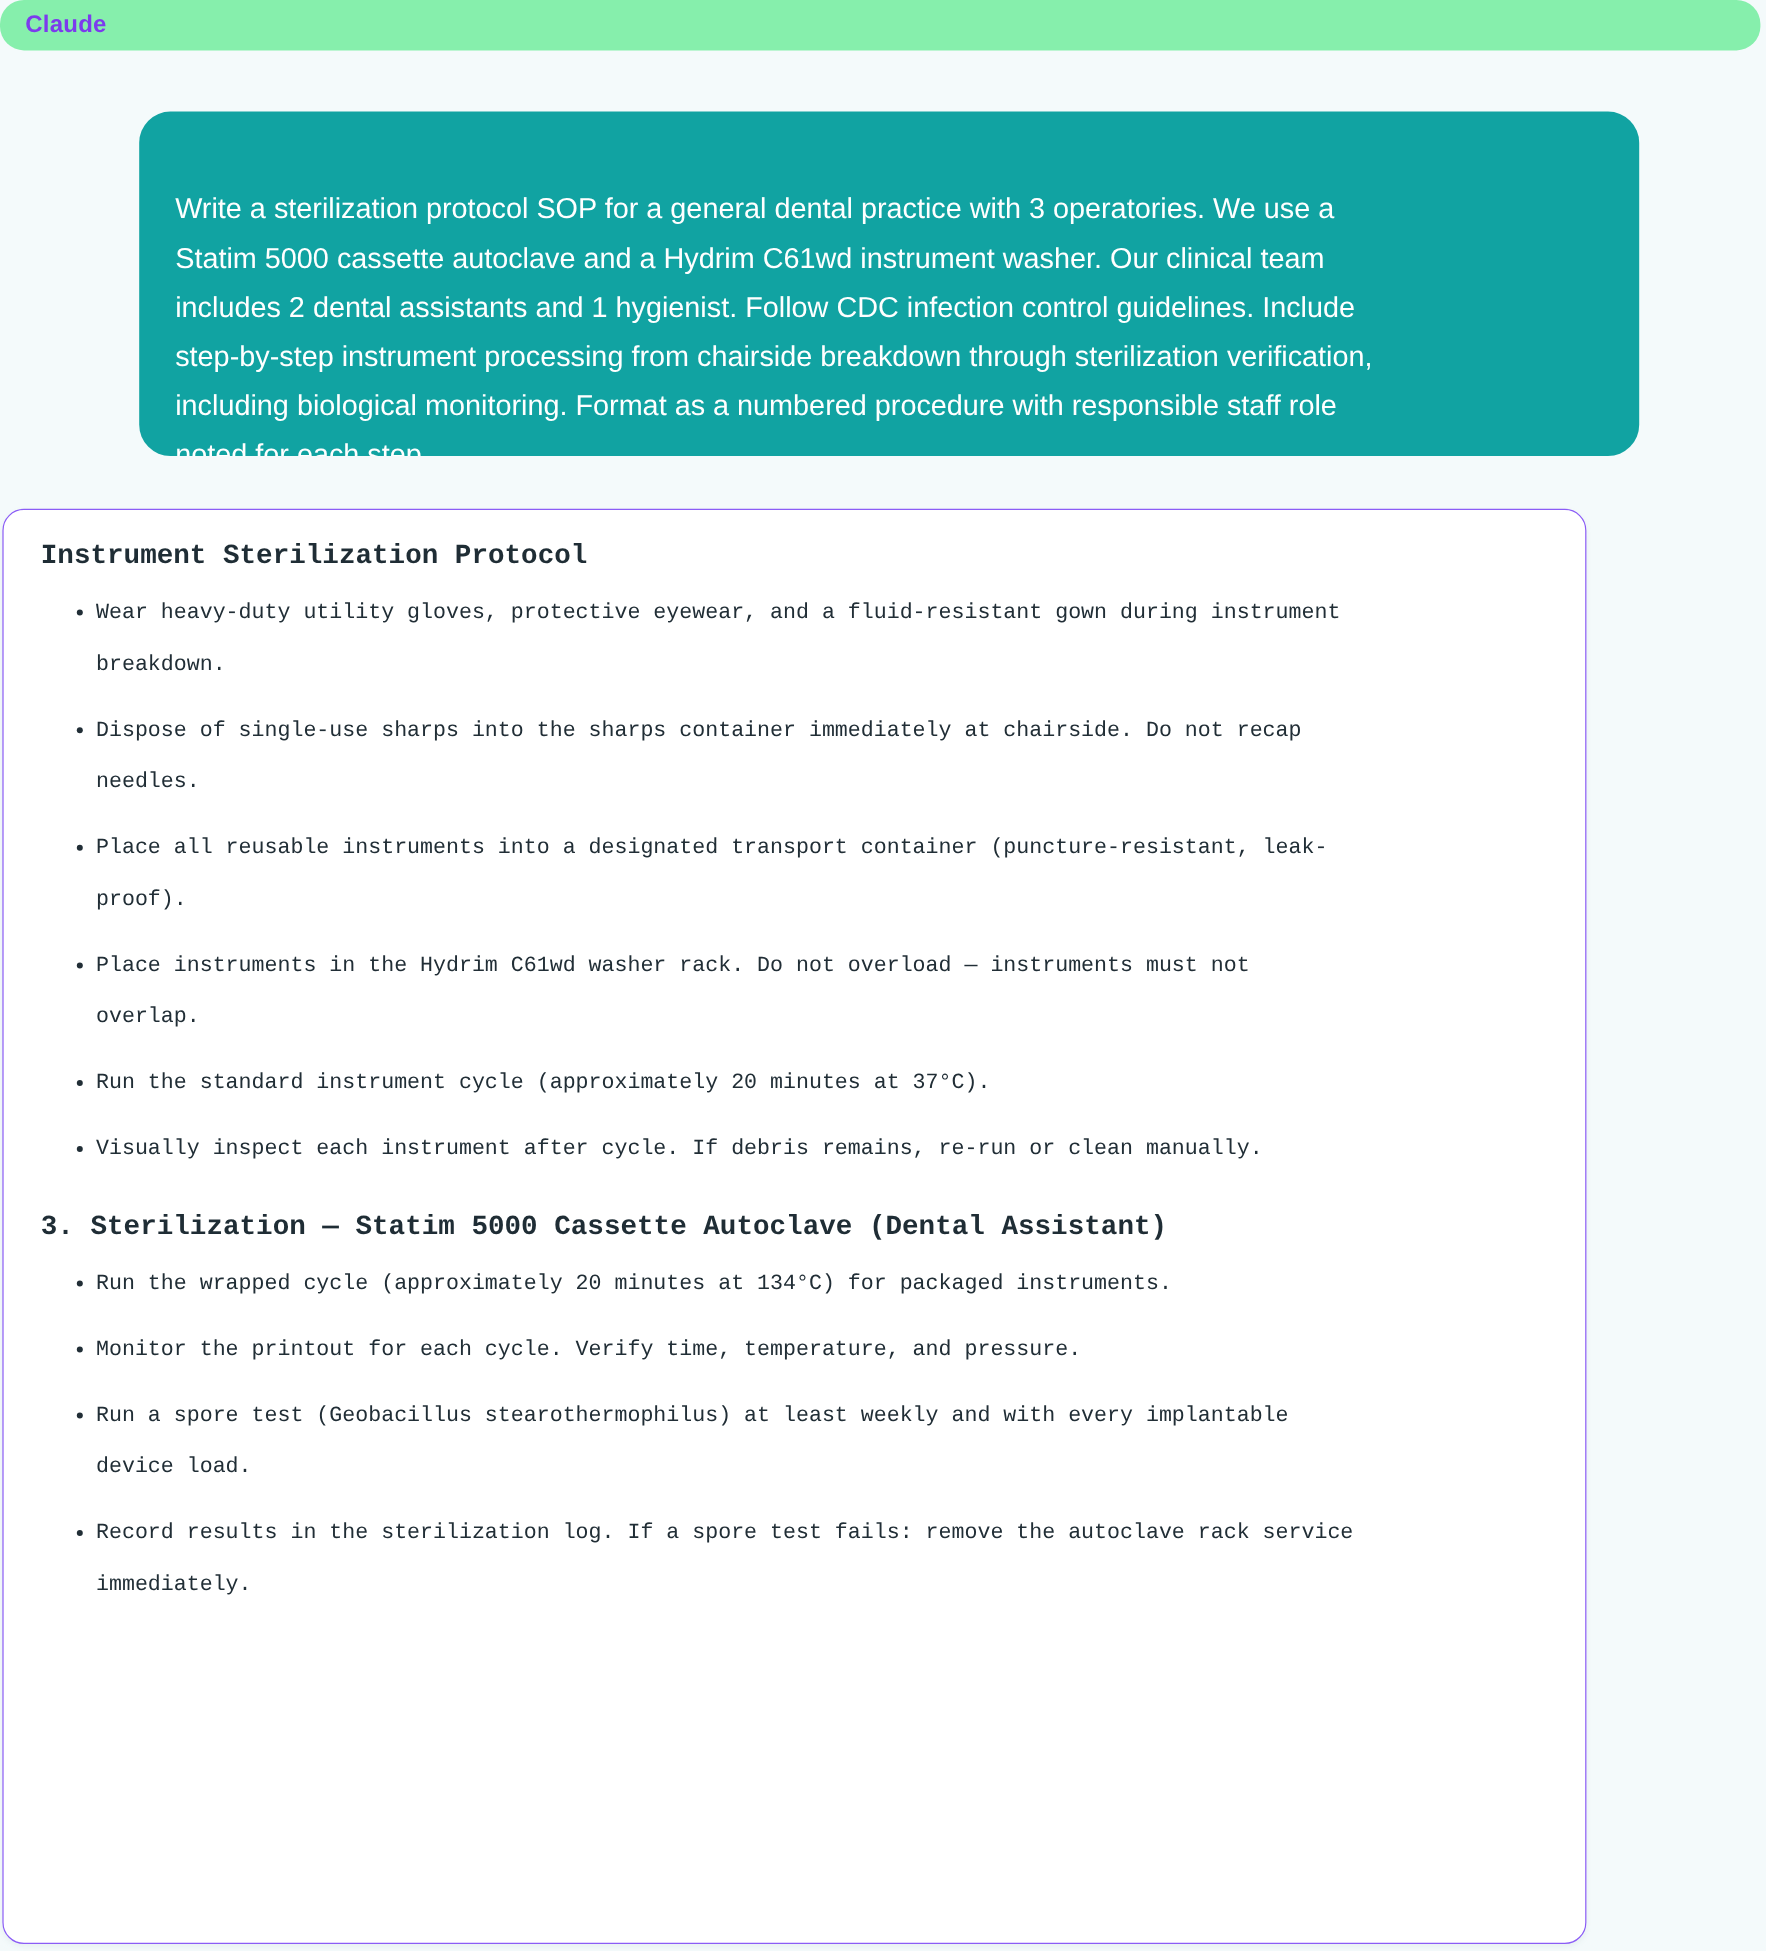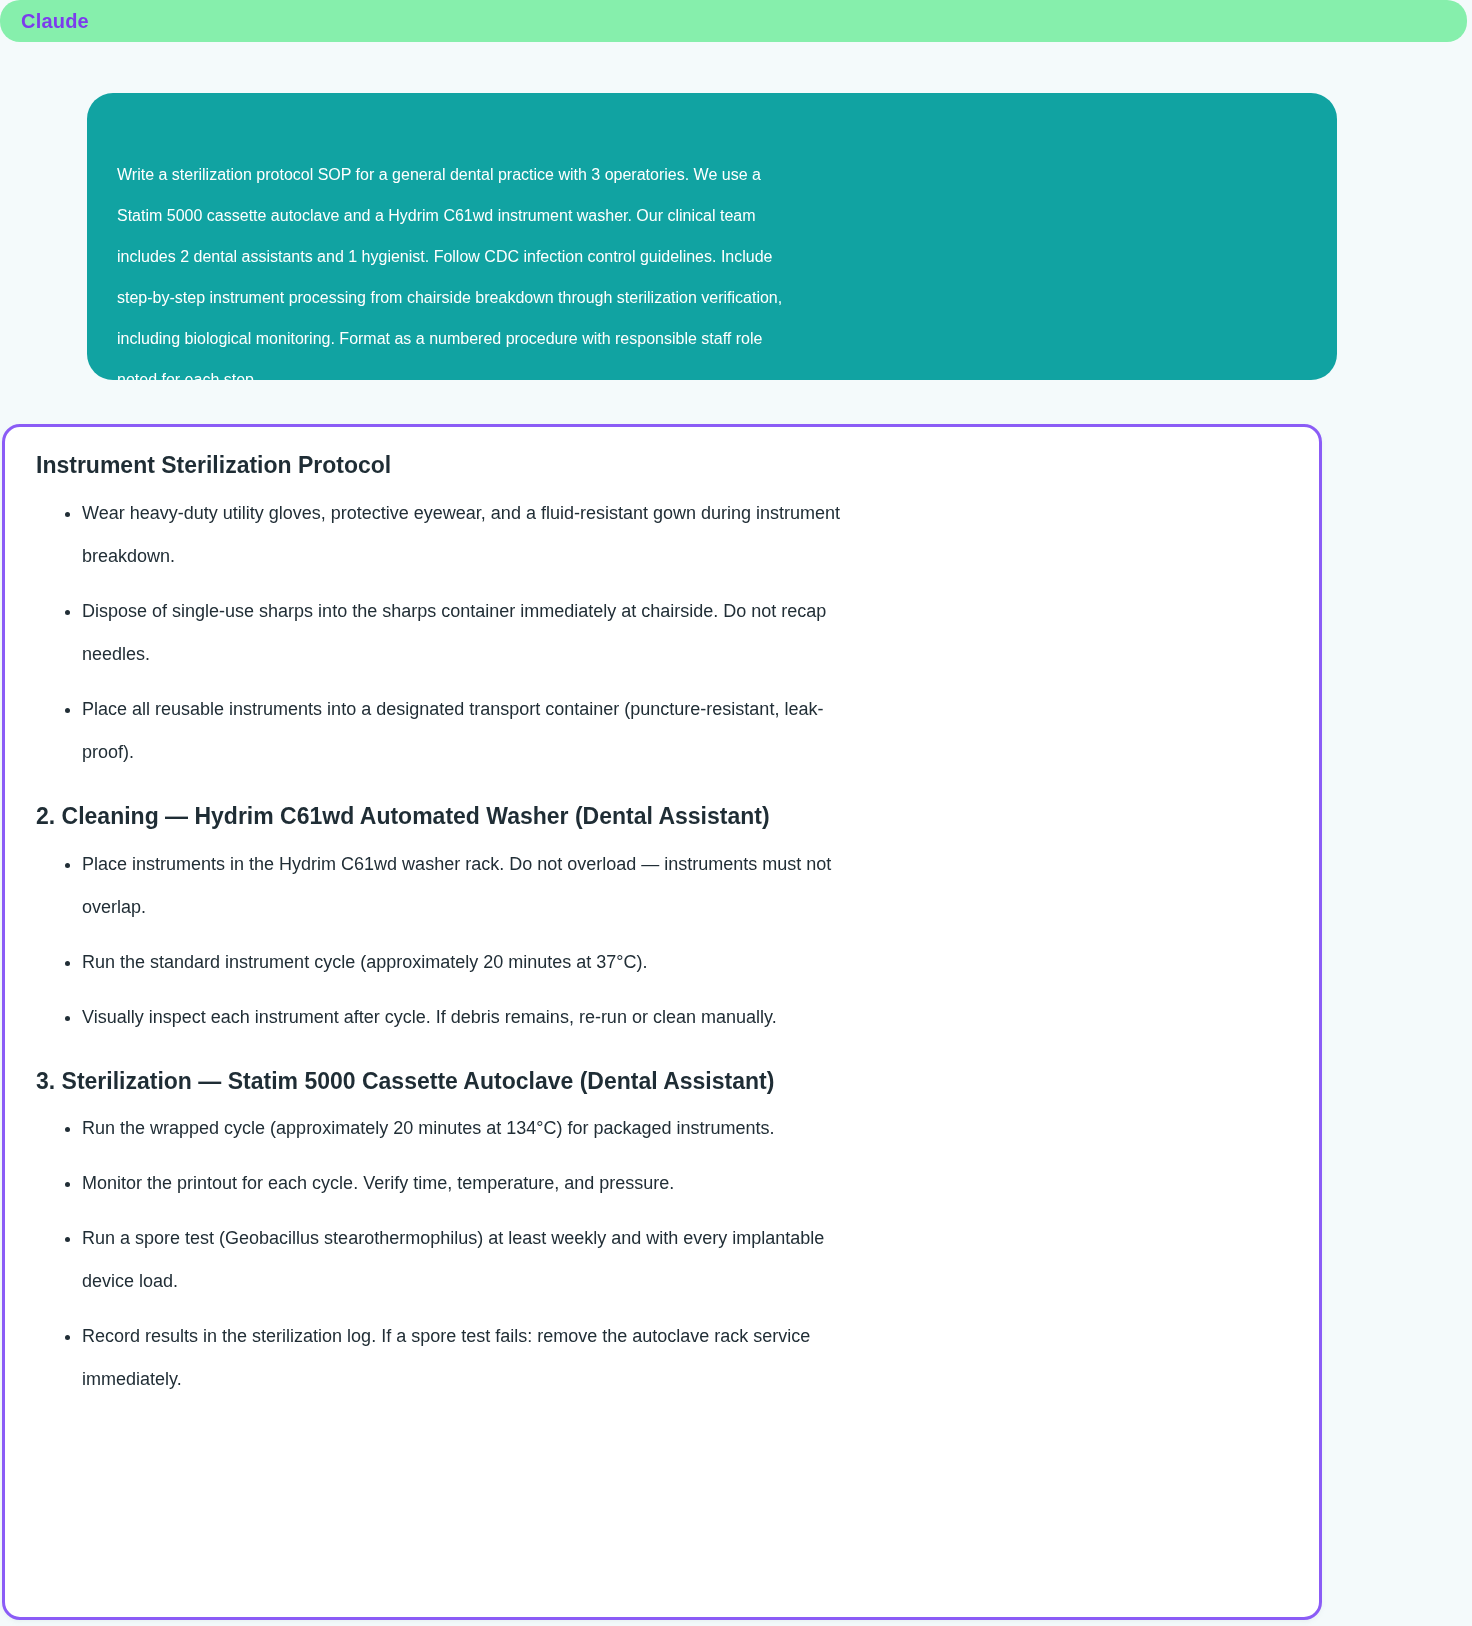--- a/index.html
+++ b/index.html
@@ -25,44 +25,45 @@
   }
   .app-header .brand {
     color: #7c3bed;
     font-size: 20px;
     font-weight: bold;
     letter-spacing: 0.2px;
   }
 
   
   .user-bubble {
-    margin: 51px 4px 0 87px;
+    margin: 51px 4px 0 116px;
     width: 1250px;
     height: 287px;
     background: #11a3a2;
     border-radius: 26px;
     padding: 20px 30px;
     color: #ffffff;
-    font-size: 16px;
+    font-size: 24px;
     line-height: 41px;
     white-space: pre-line;
     overflow: hidden;
   }
 
   
   .response-card {
     margin: 44px 0 0 2px;
     width: 1320px;
     height: 1196px;
     background: #ffffff;
-    border: 3px solid #8b5cf6;
+    border: 1px solid #8b5cf6;
     border-radius: 18px;
     box-shadow: 0 2px 4px rgba(140, 170, 170, 0.10);
     padding: 24px 40px 0 31px;
     overflow: hidden;
+    font-family: Liberation Mono, monospace;
   }
   .response-card h3 {
     font-size: 23px;
     line-height: 1.25;
     font-weight: bold;
     color: #1f2d35;
     margin: 28px 0 8px 0;
   }
   .response-card h3.doc-title { margin-top: 0; }
   .response-card ul {
@@ -99,21 +100,20 @@
 
   <ul>
     <li>Wear heavy-duty utility gloves, protective eyewear, and a fluid-resistant gown during instrument
 breakdown.</li>
     <li>Dispose of single-use sharps into the sharps container immediately at chairside. Do not recap
 needles.</li>
     <li>Place all reusable instruments into a designated transport container (puncture-resistant, leak-
 proof).</li>
   </ul>
 
-  <h3>2. Cleaning — Hydrim C61wd Automated Washer (Dental Assistant)</h3>
   <ul>
     <li>Place instruments in the Hydrim C61wd washer rack. Do not overload — instruments must not
 overlap.</li>
     <li>Run the standard instrument cycle (approximately 20 minutes at 37°C).</li>
     <li>Visually inspect each instrument after cycle. If debris remains, re-run or clean manually.</li>
   </ul>
 
   <h3>3. Sterilization — Statim 5000 Cassette Autoclave (Dental Assistant)</h3>
   <ul>
     <li>Run the wrapped cycle (approximately 20 minutes at 134°C) for packaged instruments.</li>

